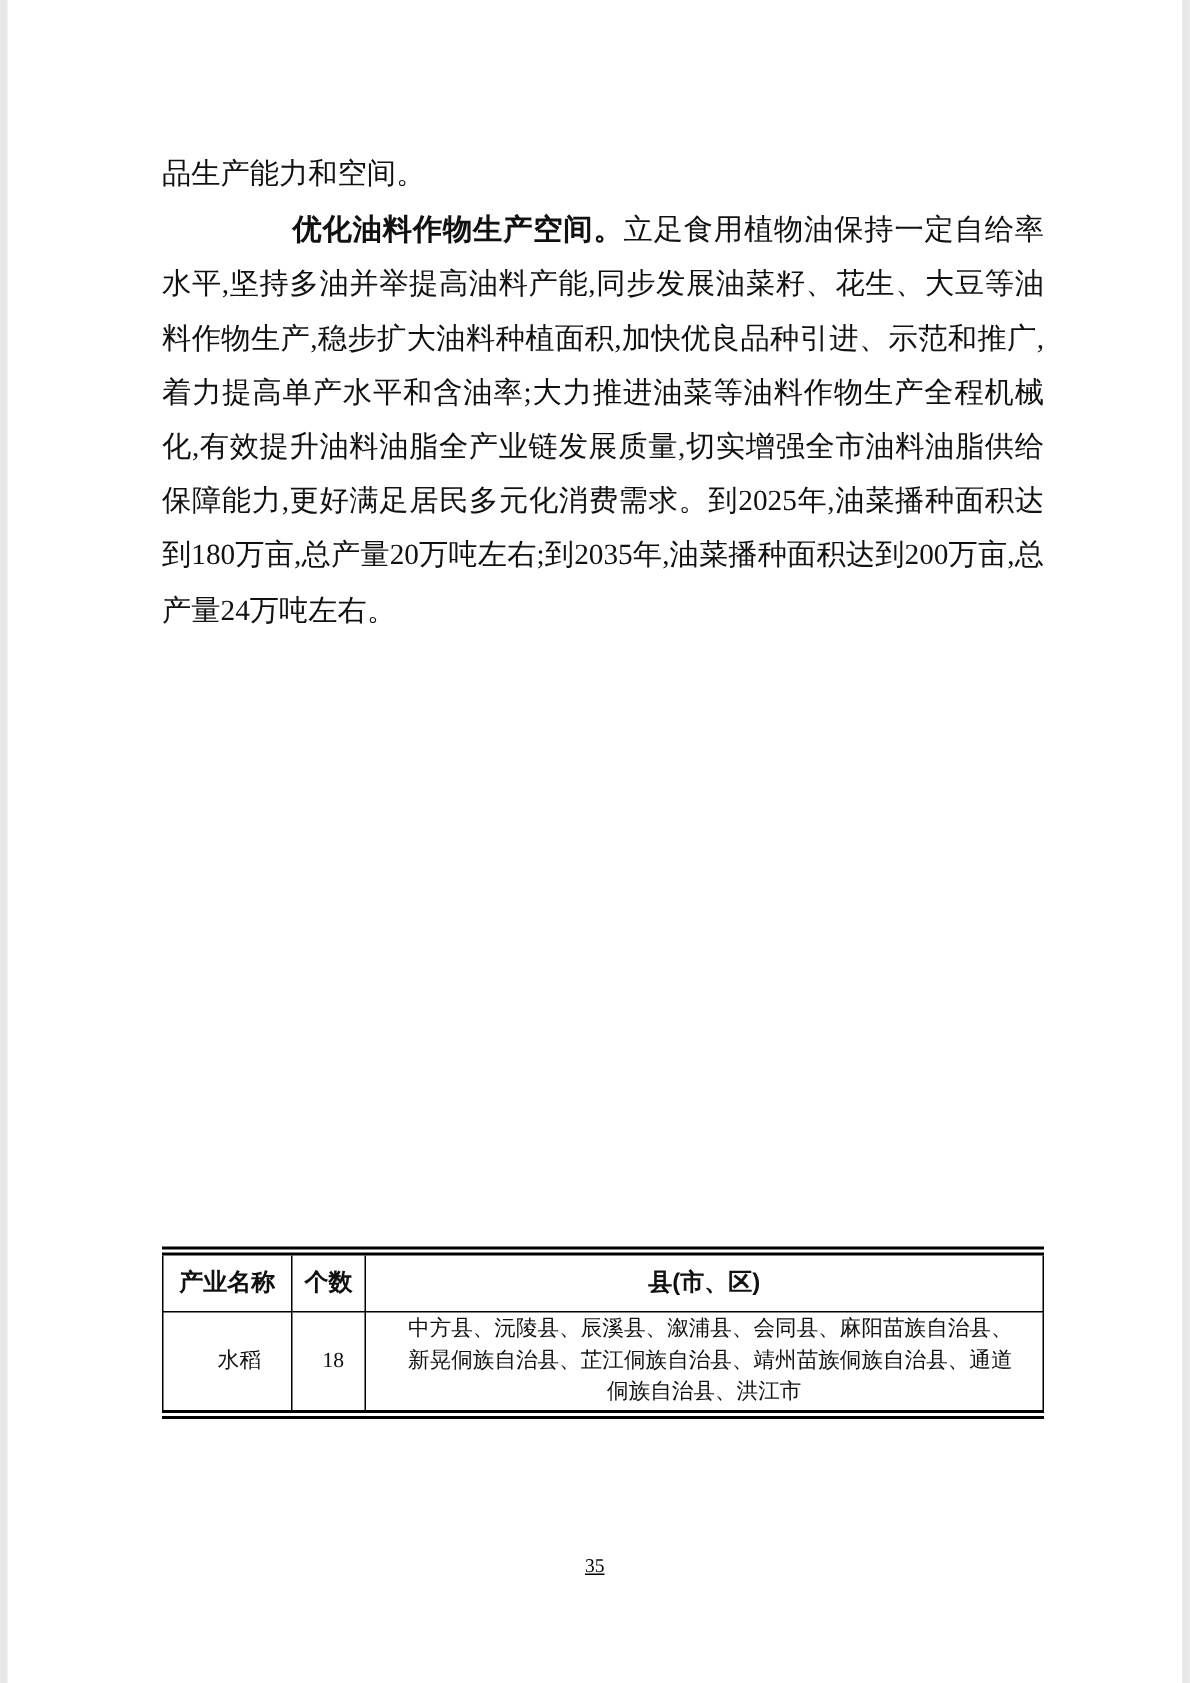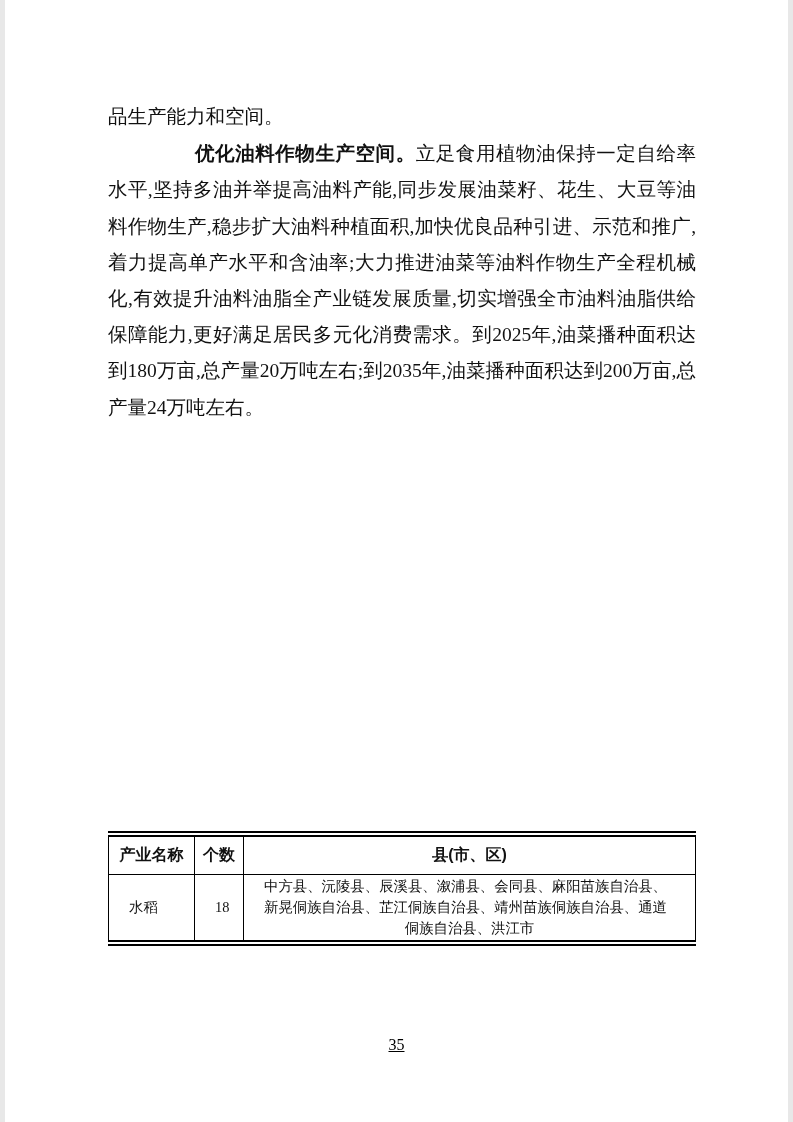--- a/index.html
+++ b/index.html
@@ -30,31 +30,31 @@
   table.adv{width:100%;border-collapse:collapse;table-layout:fixed;border-radius:10px;}
   col.c1{width:86px;} col.c2{width:49px;}
   table.adv th{
     border:1px solid #000;border-top:none;
     font-family:"Liberation Sans","DejaVu Sans",sans-serif;
     font-weight:bold;font-size:16px;height:37px;
     text-align:center;vertical-align:middle;padding:0;
   }
   table.adv td{
     border:1px solid #000;font-size:14.4px;line-height:21px;
-    text-align:left;vertical-align:middle;padding:1px 20px;
+    text-align:right;vertical-align:middle;padding:1px 20px;
   }
   table.adv tbody tr:last-child td{border-bottom:none;height:36px;}
   td.c-areas{
     text-align:justify;text-justify:inter-ideograph;
     text-align-last:center;line-break:strict;
   }
   td.c-num{font-size:15.5px;}
   .footer{
     position:absolute;top:1036px;left:0;width:100%;
-    text-align:center;font-size:16px;color:#000;text-decoration:underline;
+    text-align:center;font-size:13px;color:#000;text-decoration:underline;
   }
 </style>
 </head>
 <body>
 
 <div class="page">
 
   <div class="body-text">
     <p class="para no-indent"><span>品生产能力和空间。</span></p>
 

